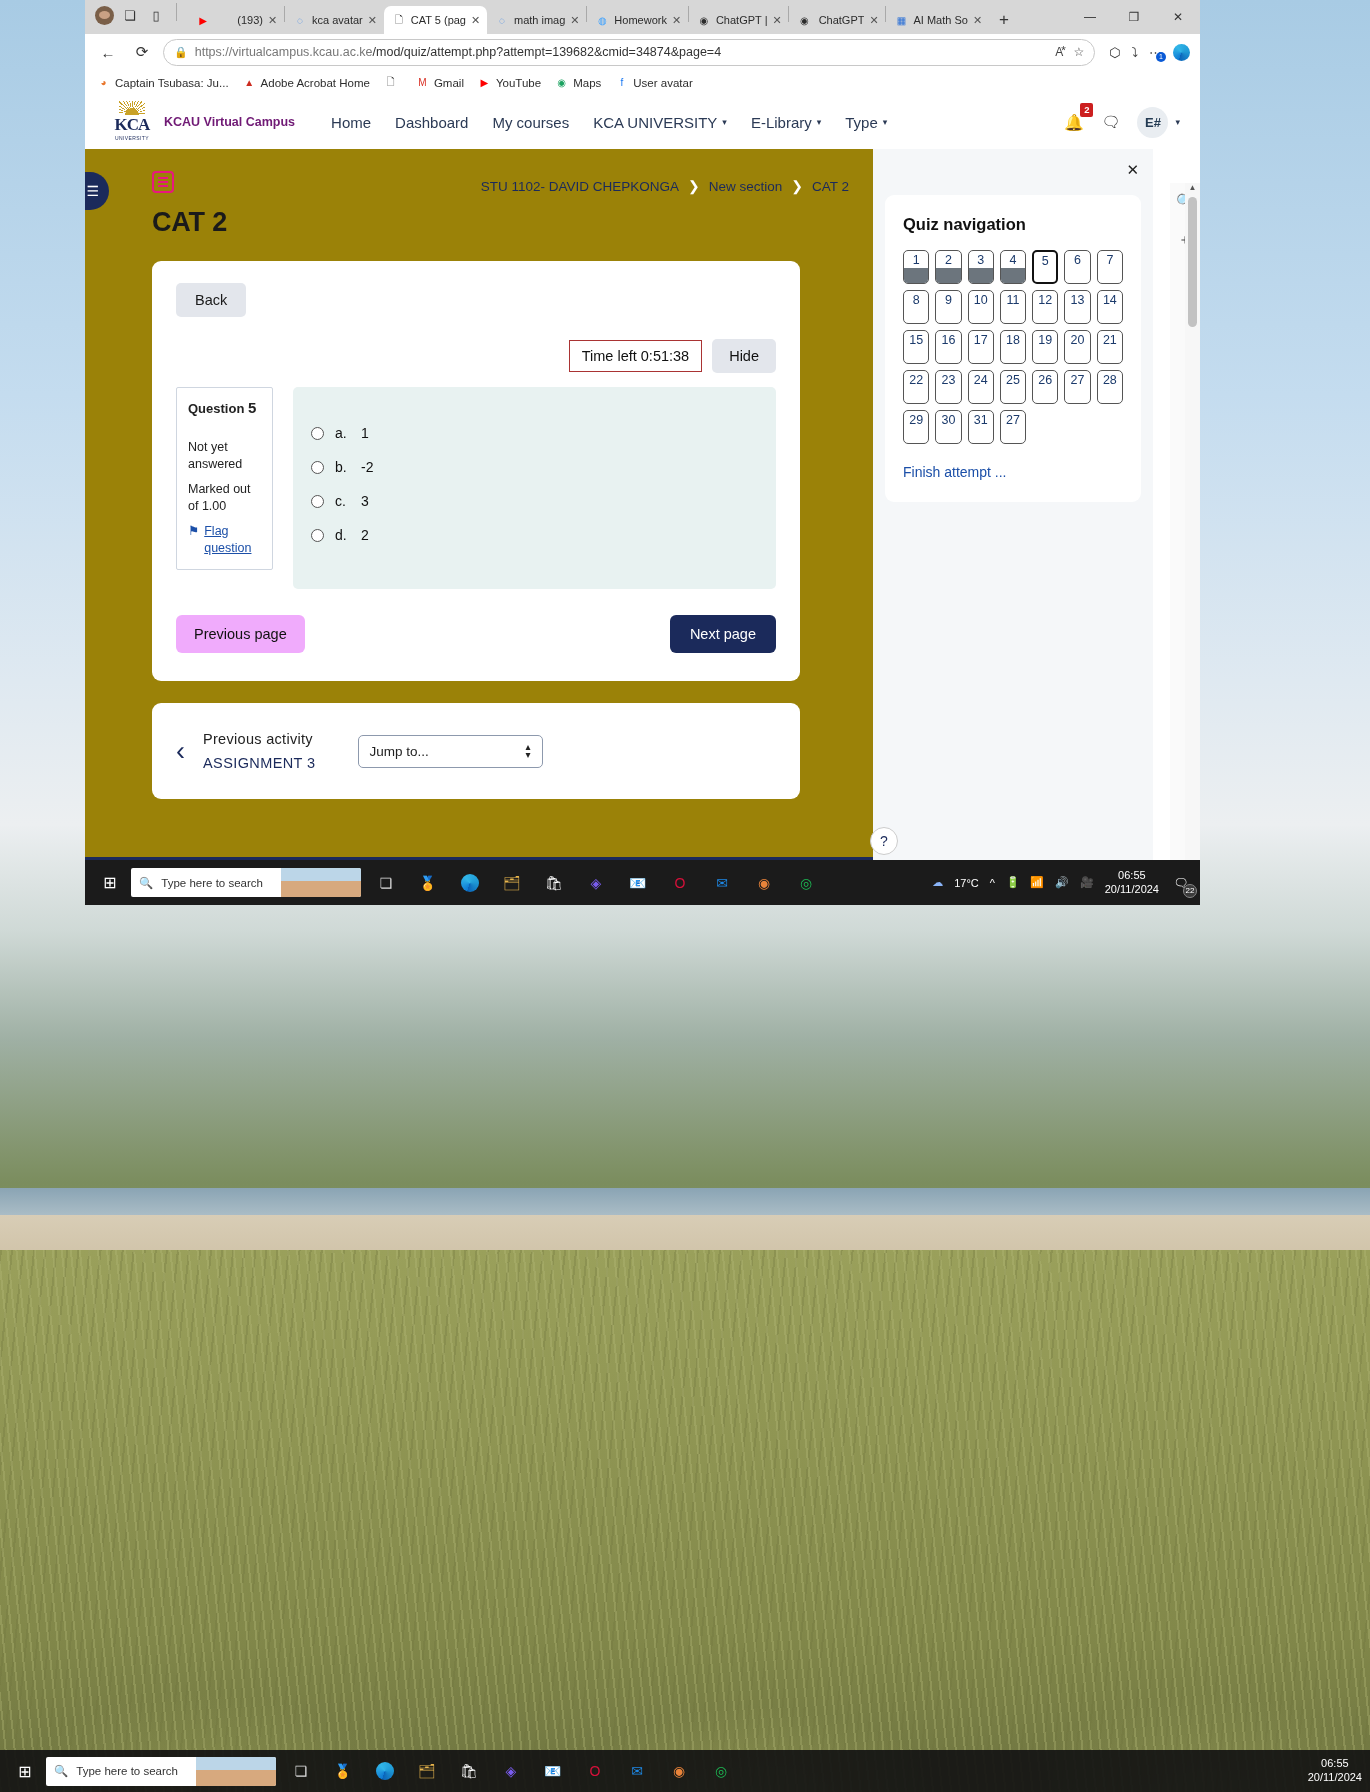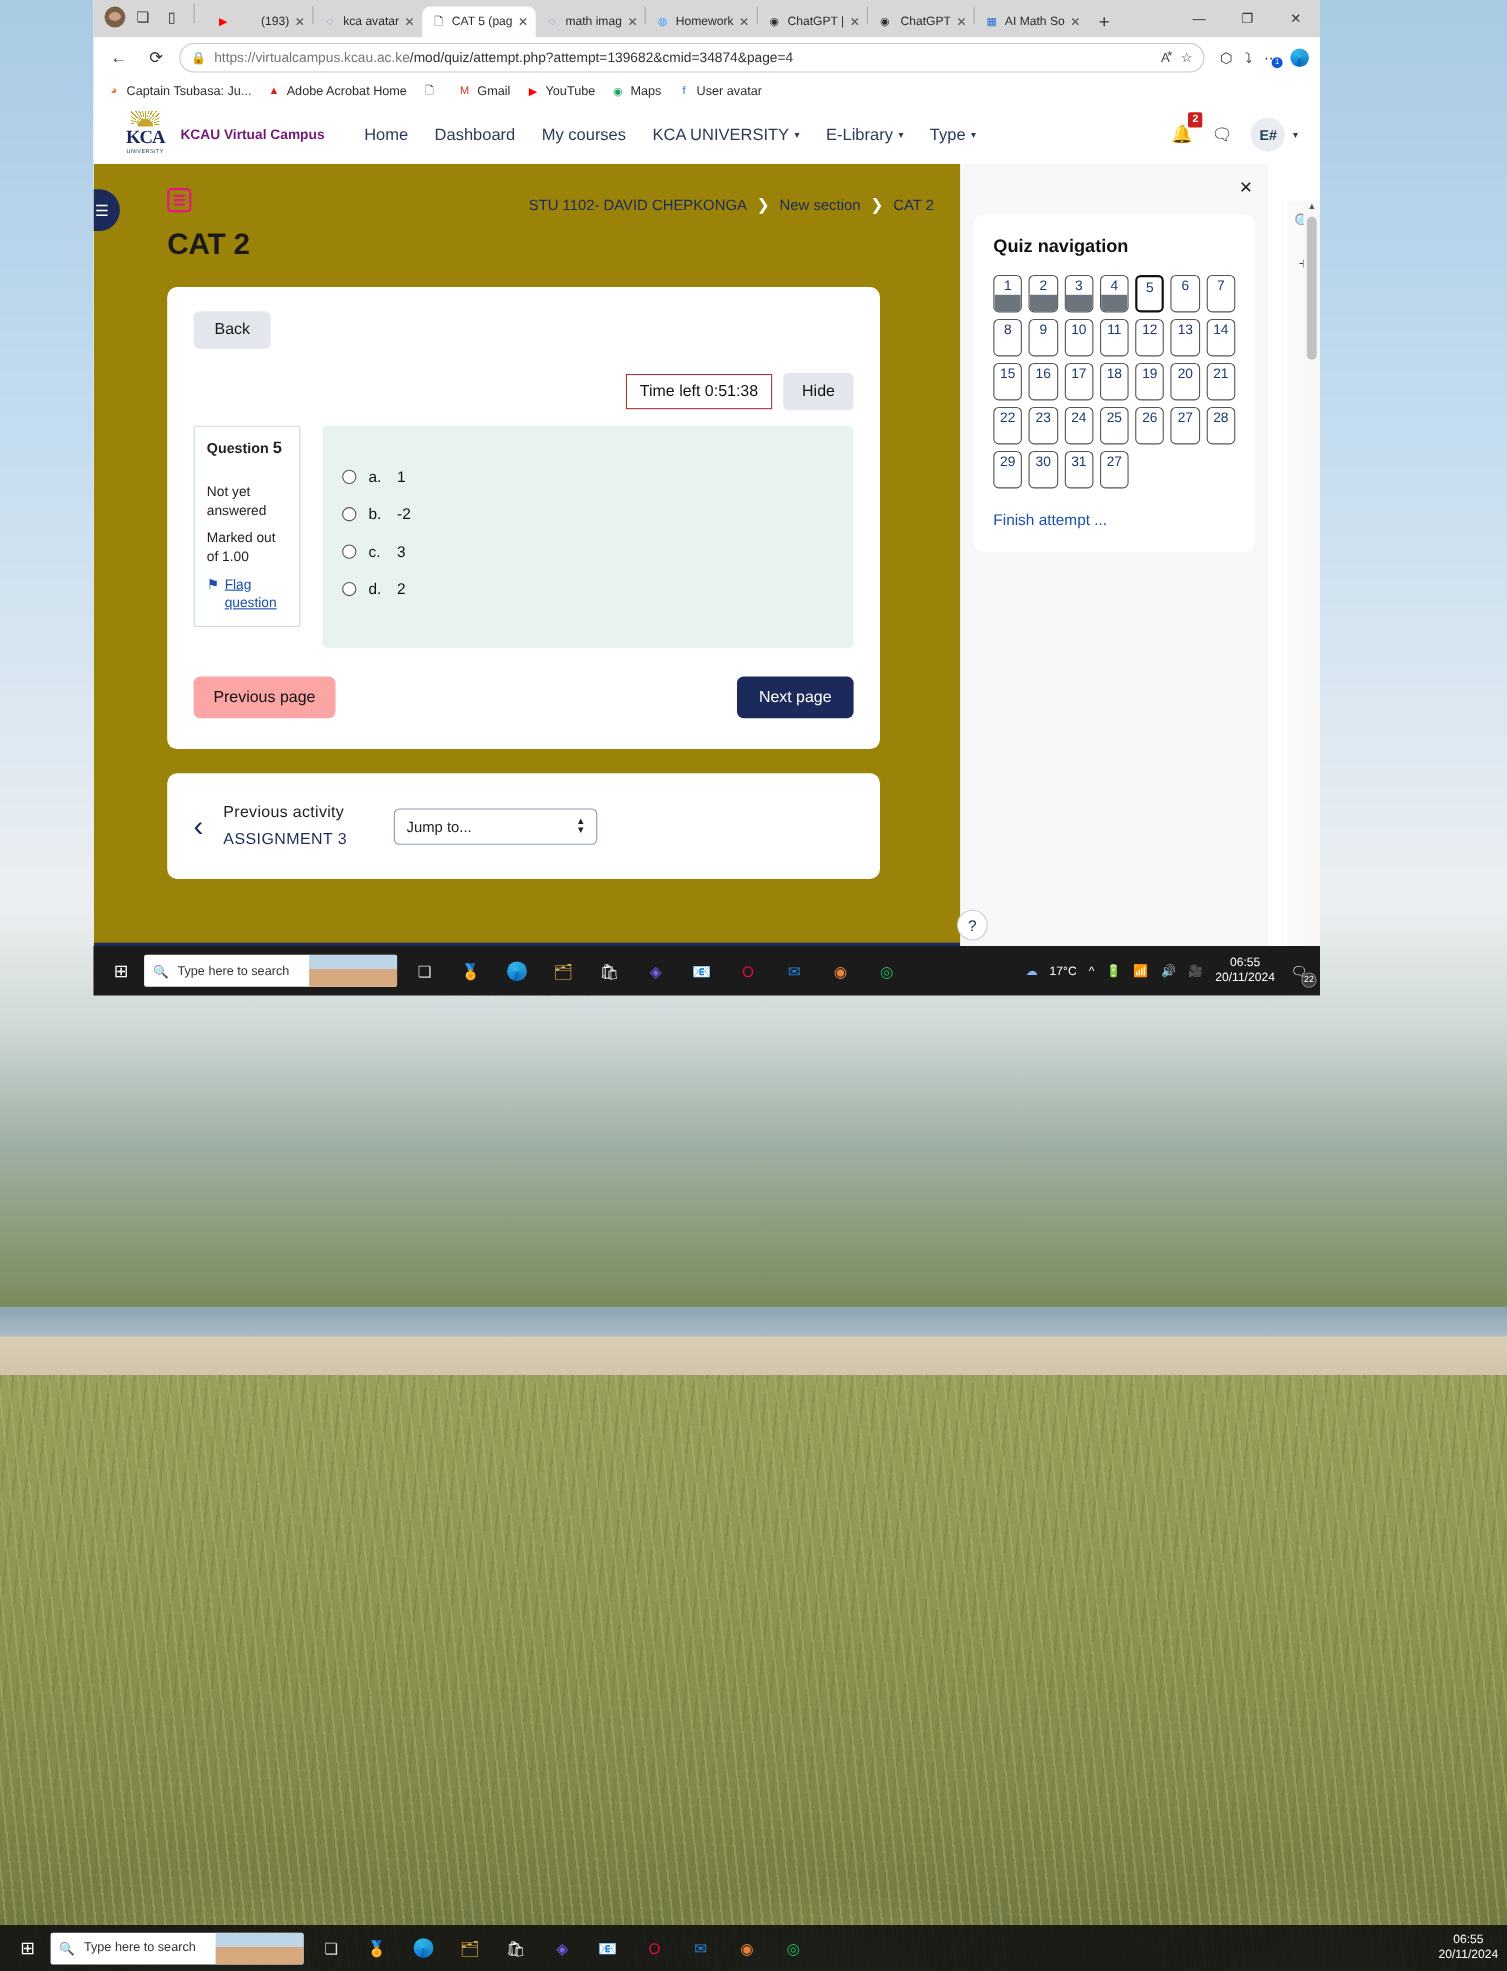--- a/index.html
+++ b/index.html
@@ -188,21 +188,21 @@
   .qtext { font-size: 14.5px; color: #111; line-height: 1.55; }
   .mth { font-family: "Liberation Serif", serif; font-style: italic; font-size: 16px; }
   .mth sup { font-size: 10px; font-style: normal; }
   .mth .op { font-style: normal; }
   .opts { margin-top: 22px; display: flex; flex-direction: column; gap: 18px; }
   .opt { display: flex; align-items: center; gap: 11px; font-size: 14px; color: #111; }
   .radio { width: 13px; height: 13px; border: 1px solid #555; border-radius: 50%; background:#fff; }
   .opt .lbl { width: 15px; }
 
   .pagerow { display: flex; justify-content: space-between; margin-top: 26px; }
-  .prevpage { background: #fca5a5; border:none; border-radius: 6px; font-size:14.5px; padding: 11px 18px; font-family:inherit;color:#111;text-align:center;}
+  .prevpage { background: #f0abfc; border:none; border-radius: 6px; font-size:14.5px; padding: 11px 18px; font-family:inherit;color:#111;text-align:center;}
   .nextpage { background: #1b2a5b; color: #fff; border:none; border-radius: 6px; font-size:14.5px; padding: 11px 20px; font-family:inherit;}
 
   .card2 { background:#fff; border-radius: 9px; margin: 22px 0 0 67px; width: 648px;
     padding: 28px 24px; display:flex; align-items:center; gap: 18px;}
   .chev { font-size: 27px; color:#1b2a5b; font-weight: 300; }
   .pa-lines .pa-top { font-size: 14.5px; color:#222; letter-spacing:.3px; margin-bottom:8px;}
   .pa-lines .pa-bot { font-size: 14.5px; color:#1b2a5b; letter-spacing:.4px;}
   .jumpto { margin-left: 24px; width: 185px; height: 33px; border:1px solid #8d99ad; border-radius: 5px;
     display:flex; align-items:center; padding: 0 11px; font-size: 13.5px; color:#222; background:#fff;}
   .jumpto .sp { margin-left:auto; font-size: 10px; line-height: .85; text-align:center;}

